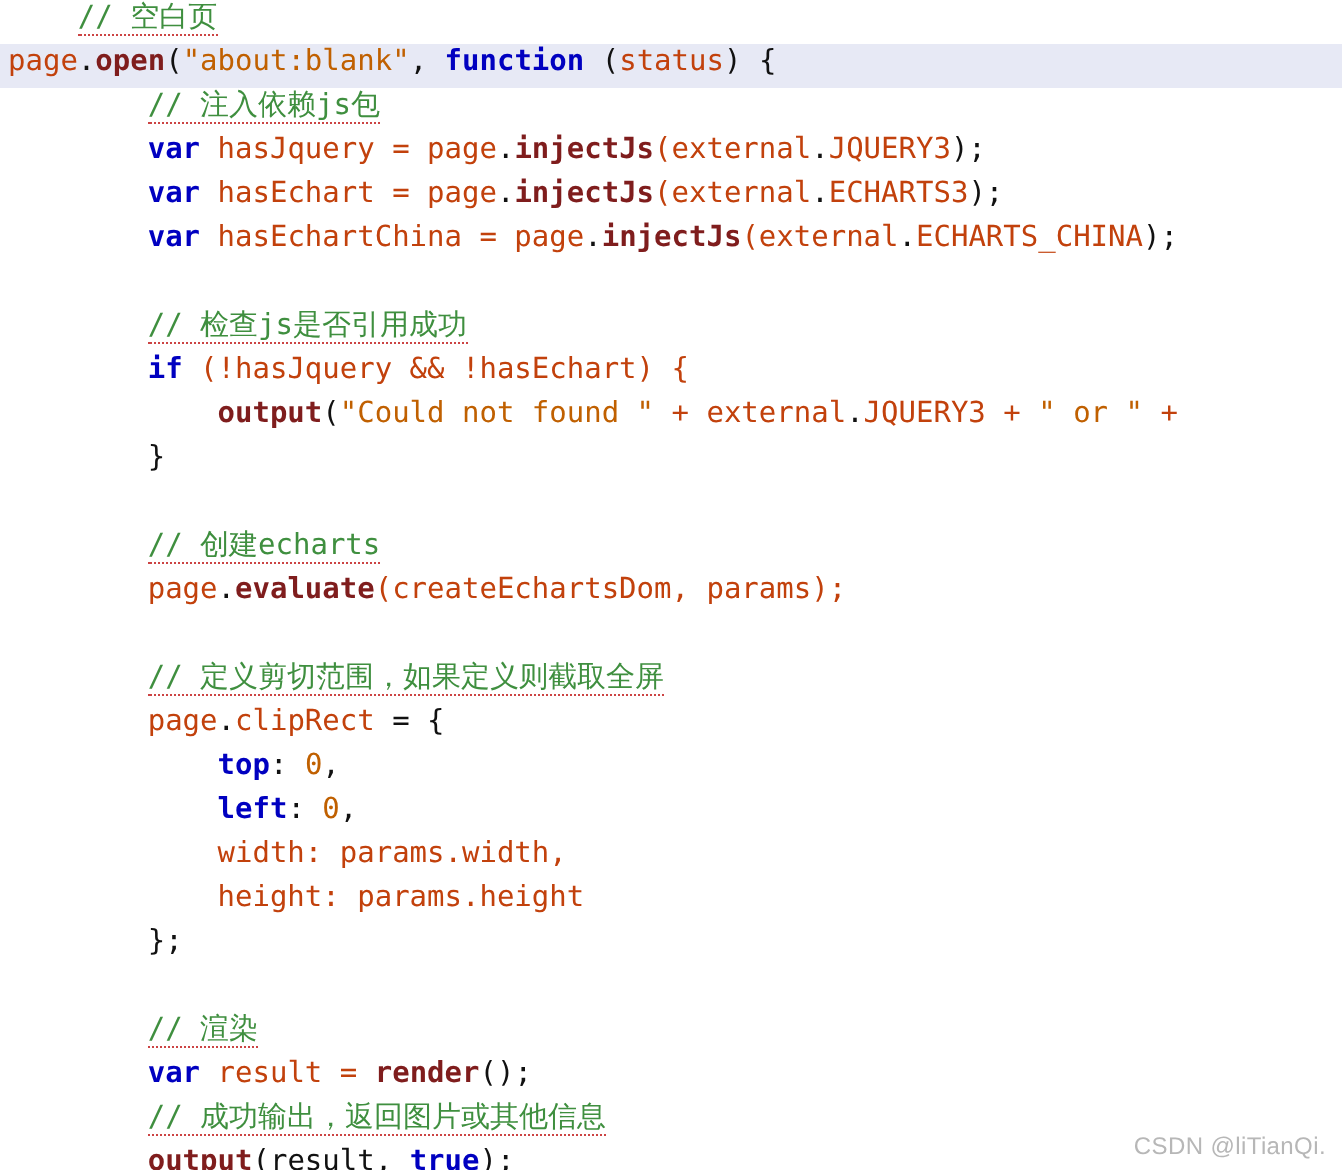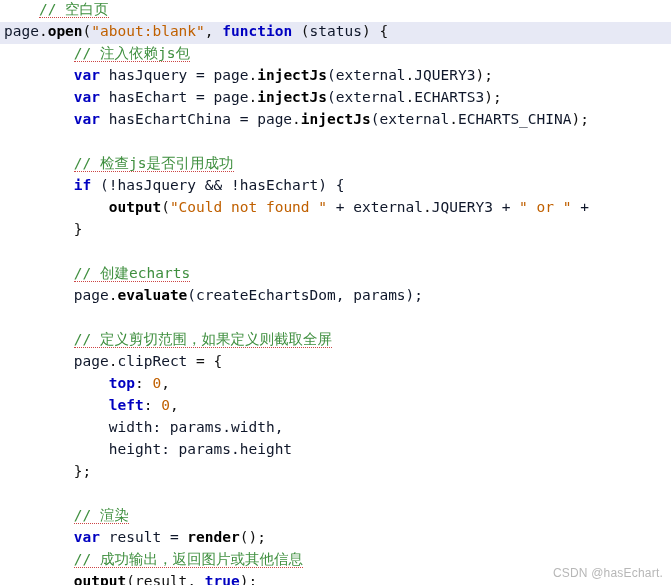--- a/index.html
+++ b/index.html
@@ -30,33 +30,33 @@
     padding-left: 4px;
   }
   .line.hl {
     background: #e7e9f5;
   }
   .cmt {
     color: #3f8f3f;
     border-bottom: 1px dotted #cc4444;
   }
   .kw  { color: #0000c0; font-weight: bold; margin-top: 37px; }
-  .fn  { color: #000000; font-weight: bold; }
+  .fn  { color: #7f1d1d; font-weight: bold; }
   .str { color: #c06000; }
   .num { color: #c06000; }
-  .pl  { color: #0f172a; }
+  .pl  { color: #c2410c; }
   .pun { color: #111111; }
   .watermark {
     position: absolute;
     right: 8px;
     bottom: 5px;
     font-family: "Liberation Sans", sans-serif;
     font-size: 12px;
     color: #b7b7b7;
     letter-spacing: 0.2px;
   }
 </style>
 </head>
 <body>
 
 <div id="code"><div class="line">    <span class="cmt">// 空白页</span></div><div class="line hl"><span class="pl">page</span><span class="pun">.</span><span class="fn">open</span><span class="pun">(</span><span class="str">"about:blank"</span><span class="pun">, </span><span class="kw">function</span><span class="pun"> (</span><span class="pl">status</span><span class="pun">) {</span></div><div class="line">        <span class="cmt">// 注入依赖js包</span></div><div class="line">        <span class="kw">var</span><span class="pl"> hasJquery = page</span><span class="pun">.</span><span class="fn">injectJs</span><span class="pl">(external</span><span class="pun">.</span><span class="pl">JQUERY3</span><span class="pun">);</span></div><div class="line">        <span class="kw">var</span><span class="pl"> hasEchart = page</span><span class="pun">.</span><span class="fn">injectJs</span><span class="pl">(external</span><span class="pun">.</span><span class="pl">ECHARTS3</span><span class="pun">);</span></div><div class="line">        <span class="kw">var</span><span class="pl"> hasEchartChina = page</span><span class="pun">.</span><span class="fn">injectJs</span><span class="pl">(external</span><span class="pun">.</span><span class="pl">ECHARTS_CHINA</span><span class="pun">);</span></div><div class="line">&nbsp;</div><div class="line">        <span class="cmt">// 检查js是否引用成功</span></div><div class="line">        <span class="kw">if</span><span class="pl"> (!hasJquery &amp;&amp; !hasEchart) {</span></div><div class="line">            <span class="fn">output</span><span class="pun">(</span><span class="str">"Could not found "</span><span class="pl"> + external</span><span class="pun">.</span><span class="pl">JQUERY3 + </span><span class="str">" or "</span><span class="pl"> +</span></div><div class="line">        <span class="pun">}</span></div><div class="line">&nbsp;</div><div class="line">        <span class="cmt">// 创建echarts</span></div><div class="line">        <span class="pl">page</span><span class="pun">.</span><span class="fn">evaluate</span><span class="pl">(createEchartsDom, params);</span></div><div class="line">&nbsp;</div><div class="line">        <span class="cmt">// 定义剪切范围，如果定义则截取全屏</span></div><div class="line">        <span class="pl">page</span><span class="pun">.</span><span class="pl">clipRect</span><span class="pun"> = {</span></div><div class="line">            <span class="kw">top</span><span class="pun">: </span><span class="num">0</span><span class="pun">,</span></div><div class="line">            <span class="kw">left</span><span class="pun">: </span><span class="num">0</span><span class="pun">,</span></div><div class="line">            <span class="pl">width: params.width,</span></div><div class="line">            <span class="pl">height: params.height</span></div><div class="line">        <span class="pun">};</span></div><div class="line">&nbsp;</div><div class="line">        <span class="cmt">// 渲染</span></div><div class="line">        <span class="kw">var</span><span class="pl"> result = </span><span class="fn">render</span><span class="pun">();</span></div><div class="line">        <span class="cmt">// 成功输出，返回图片或其他信息</span></div><div class="line">        <span class="fn">output</span><span class="pun">(result, </span><span class="kw">true</span><span class="pun">);</span></div><div class="line">&nbsp;</div><div class="line">    <span class="pun">});</span></div><div class="line"><span class="pun">;</span></div></div>
 
-<div class="watermark">CSDN @hasEchart.</div>
+<div class="watermark">CSDN @liTianQi.</div>
 
 </body></html>

